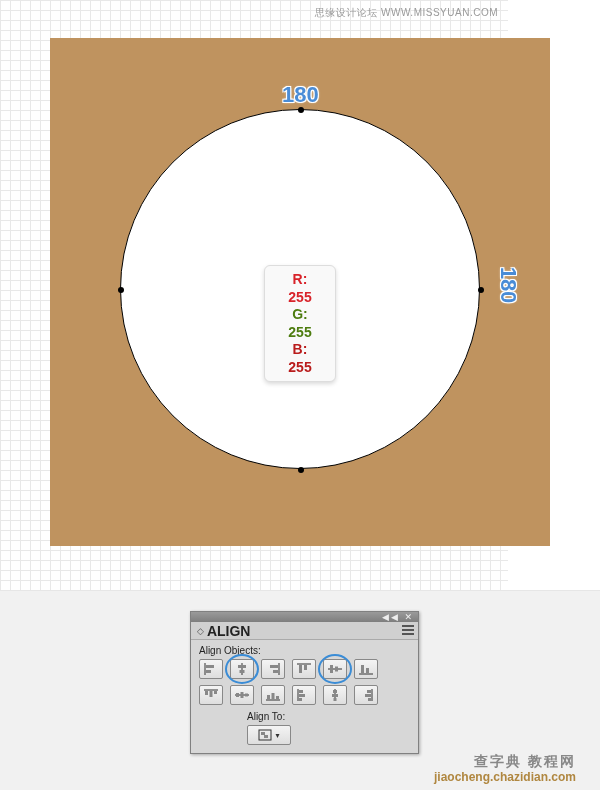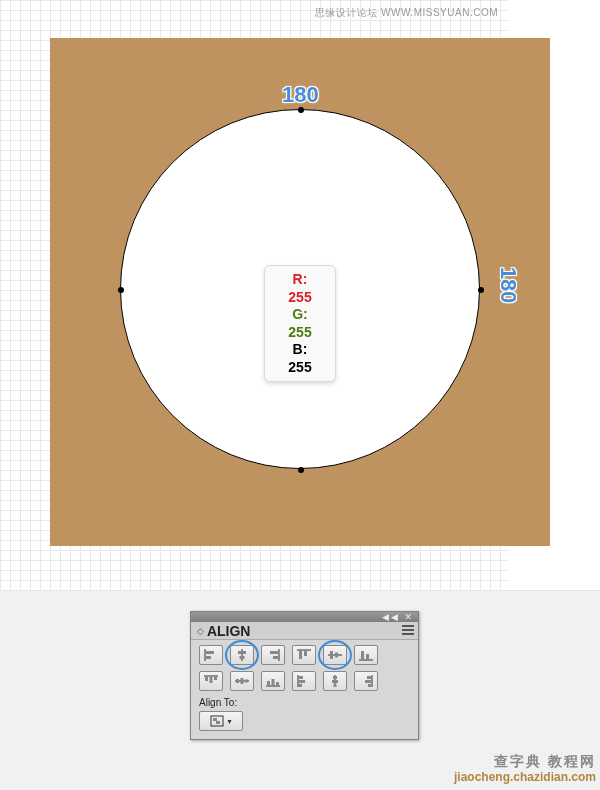--- a/index.html
+++ b/index.html
@@ -87,21 +87,21 @@
     border-radius: 6px;
     box-shadow: 0 2px 4px rgba(0,0,0,0.15);
     padding: 5px 16px;
     font-size: 14px;
     font-weight: bold;
     line-height: 1.25;
     text-align: center;
   }
   .rgb-r { color: #d8232a; }
   .rgb-g { color: #4d7c0f; }
-  .rgb-b { color: #000000; }
+  .rgb-b { color: #b91c1c; }
 
   .panel-area {
     width: 600px;
     height: 200px;
     background: #f1f1f1;
     position: relative;
     border-top: 1px solid #e6e6e6;
   }
   .align-panel {
     position: absolute;
@@ -196,38 +196,38 @@
     bottom: -6px;
     border: 2px solid #3a8cd6;
     border-radius: 50%;
   }
   .bottom-row {
     display: flex;
     justify-content: space-between;
     align-items: flex-start;
   }
   .spacing-group { flex: 1; }
-  .alignto-group { width: 60px; }
+  .alignto-group { width: 60px; margin-left: 48px; }
   .alignto-label { font-size: 10px; margin-bottom: 3px; }
   .alignto-btn {
     width: 44px;
     height: 20px;
     background: linear-gradient(#f4f4f4,#dedede);
     border: 1px solid #888;
     border-radius: 2px;
     display: flex;
     align-items: center;
     justify-content: center;
     gap: 3px;
   }
 
   .bottom-watermark {
     position: absolute;
     bottom: 6px;
-    right: 4px;
+    right: 24px;
     text-align: right;
     font-size: 11px;
     color: #888;
     line-height: 1.2;
   }
   .bottom-watermark .main { font-size: 14px; color: #888; font-weight: bold; letter-spacing: 2px;}
   .bottom-watermark .sub { font-size: 12px; color: #b08740; font-weight: bold; }
 </style>
 </head>
 <body>
@@ -265,20 +265,21 @@
       <span class="panel-header-title">ALIGN</span>
       <div class="panel-menu-icon">
           <span></span>
           <span></span>
           <span></span>
         </div>
     </div>
 
     <div class="panel-body">
 
+      <div class="section-label">Align Objects:</div>
       <div class="icon-row">
         <div class="align-btn">
           <svg viewBox="0 0 16 14">
               <line x1="2" y1="1" x2="2" y2="13" stroke="#333"></line>
               <rect x="3" y="3" width="8" height="3" fill="#888"></rect>
               <rect x="3" y="8" width="5" height="3" fill="#888"></rect>
             </svg>
         </div>
         <div class="align-btn circled">
           <svg viewBox="0 0 16 14">

